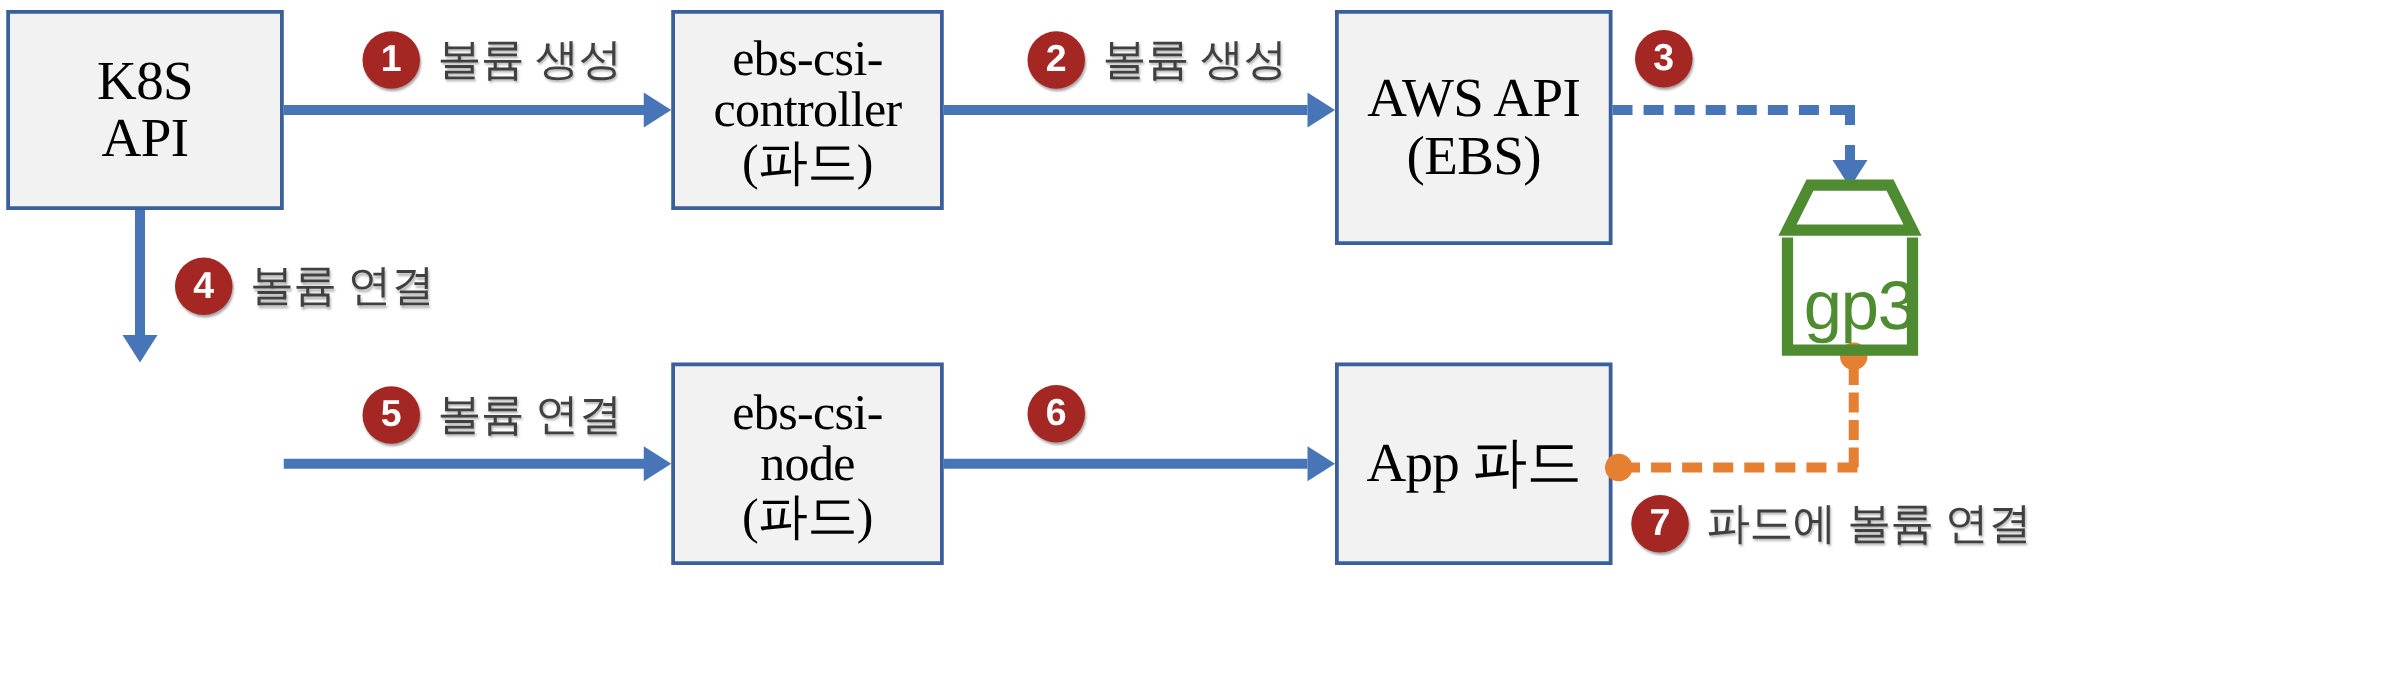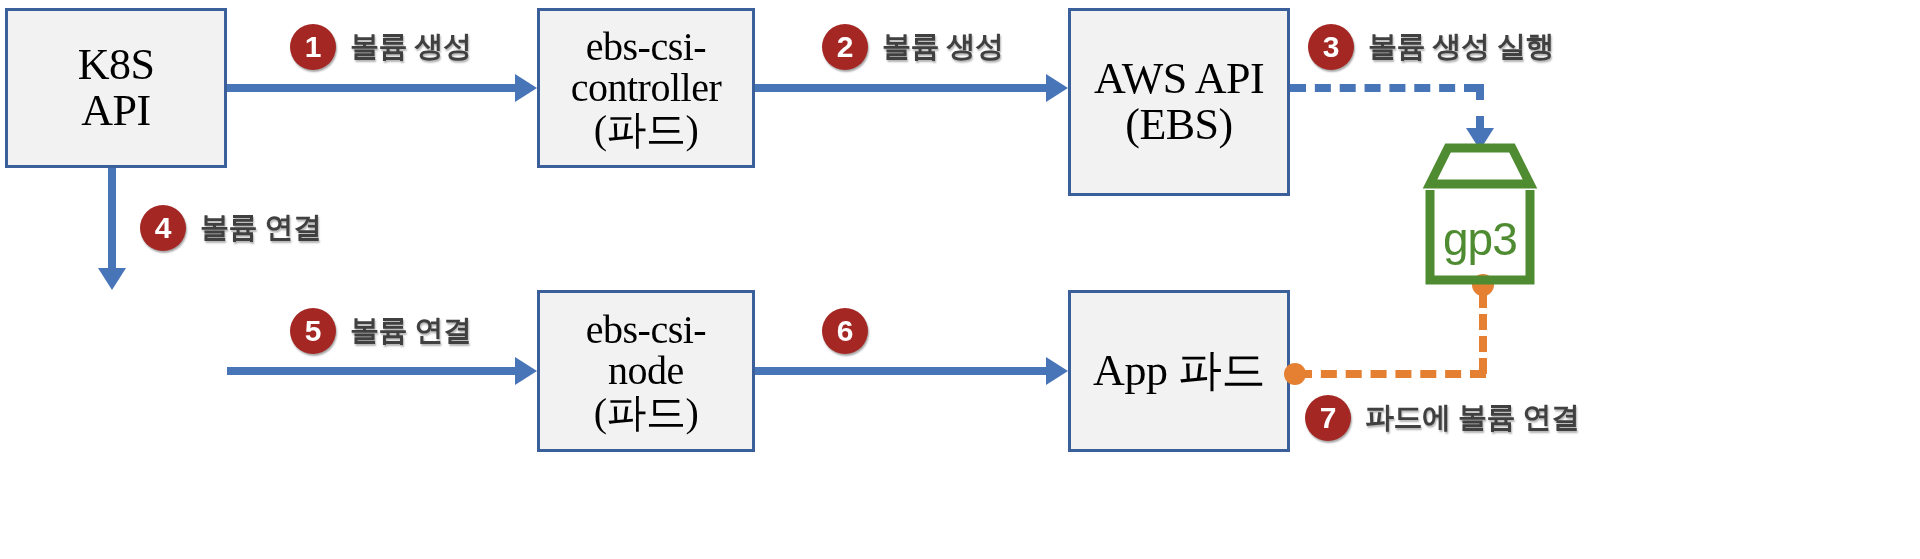--- a/index.html
+++ b/index.html
@@ -109,35 +109,35 @@
     font-size: 30px;
     font-weight: bold;
     display: flex;
     align-items: center;
     justify-content: center;
     flex: 0 0 auto;
     box-shadow: 1px 2px 2px rgba(0,0,0,0.35);
   }
   .step-label {
     font-family: "Liberation Sans", sans-serif;
-    font-size: 29px;
-    font-weight: bold;
+    font-size: 35px;
+    font-weight: normal;
     color: #404040;
     text-shadow: 1px 2px 2px rgba(0,0,0,0.30);
     letter-spacing: -0.5px;
   }
 
   
   .gp3-icon {
     position: absolute;
   }
   .gp3-label {
     position: absolute;
     font-family: "Liberation Sans", sans-serif;
-    font-size: 46px;
+    font-size: 55px;
     font-weight: 400;
     color: #4e8b31;
     letter-spacing: -1px;
   }
 </style>
 </head>
 <body>
 
 <div id="canvas">
 
@@ -197,21 +197,20 @@
     <div class="step-label">볼륨 생성</div>
   </div>
 
   <div class="step" style="left:822px; top:24px;">
     <div class="badge">2</div>
     <div class="step-label">볼륨 생성</div>
   </div>
 
   <div class="step" style="left:1308px; top:24px;">
     <div class="badge">3</div>
-    <div class="step-label">볼륨 생성 실행</div>
   </div>
 
   <div class="step" style="left:140px; top:205px;">
     <div class="badge">4</div>
     <div class="step-label">볼륨 연결</div>
   </div>
 
   <div class="step" style="left:290px; top:308px;">
     <div class="badge">5</div>
     <div class="step-label">볼륨 연결</div>

